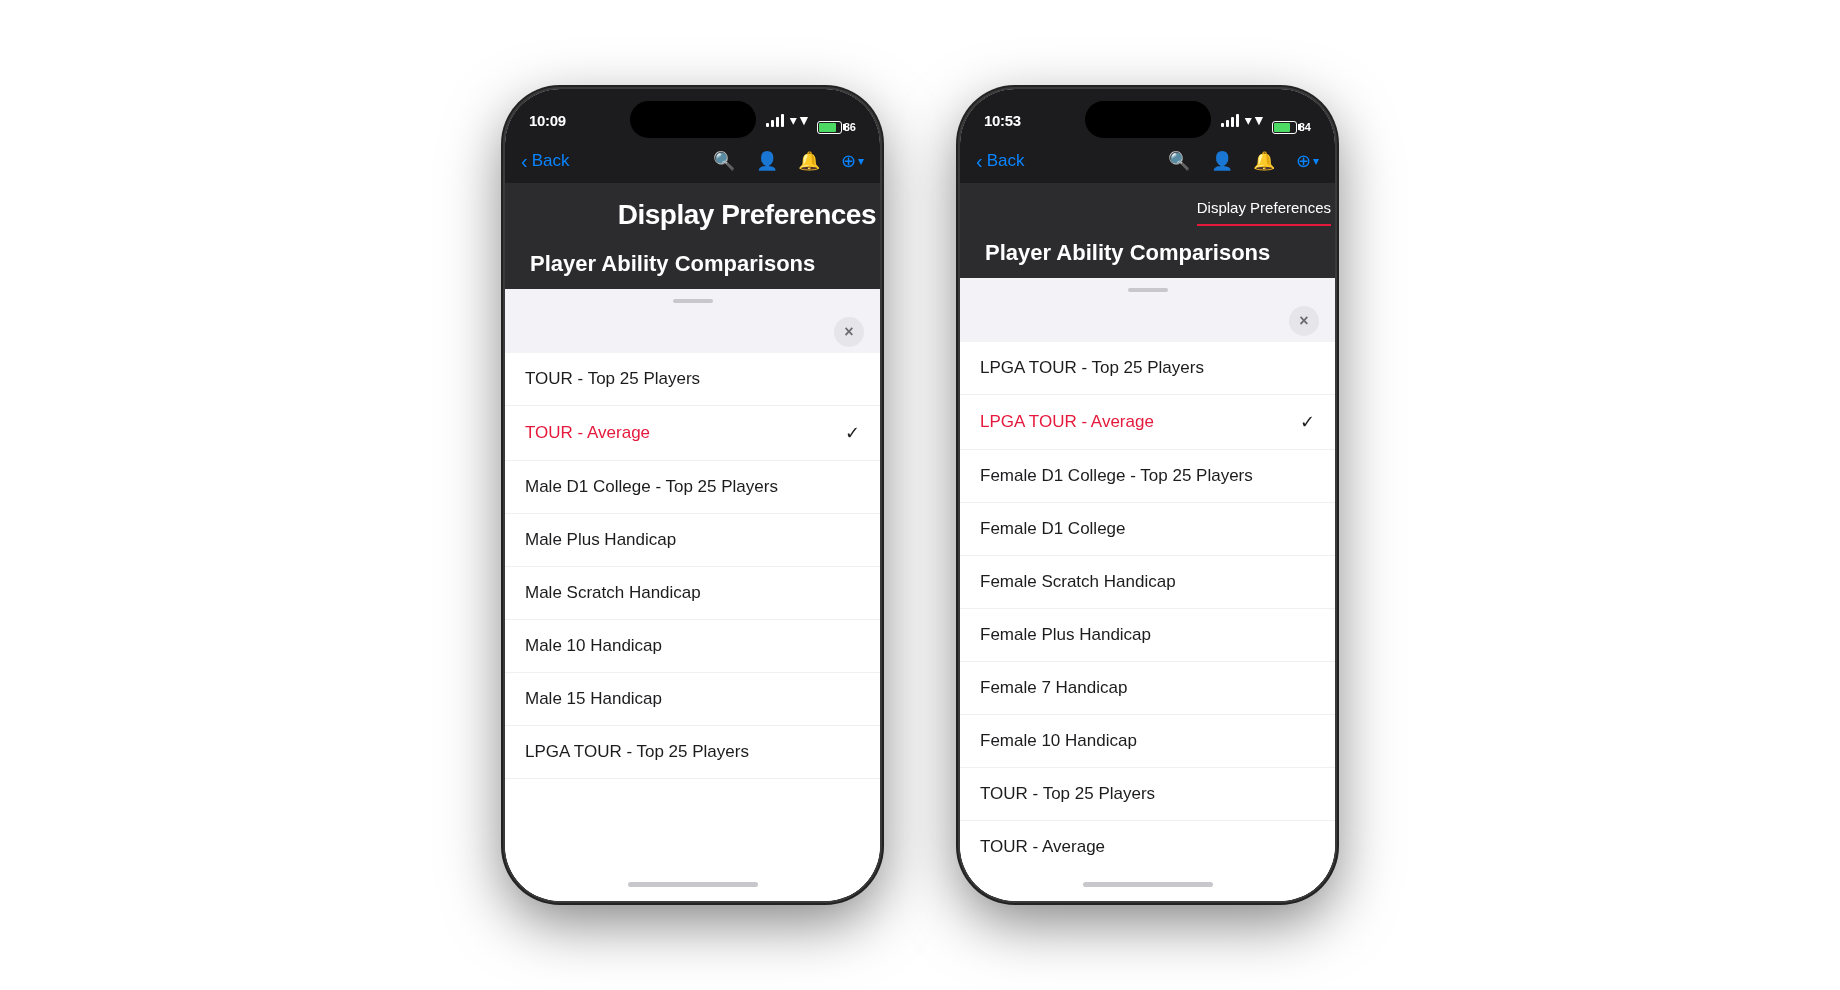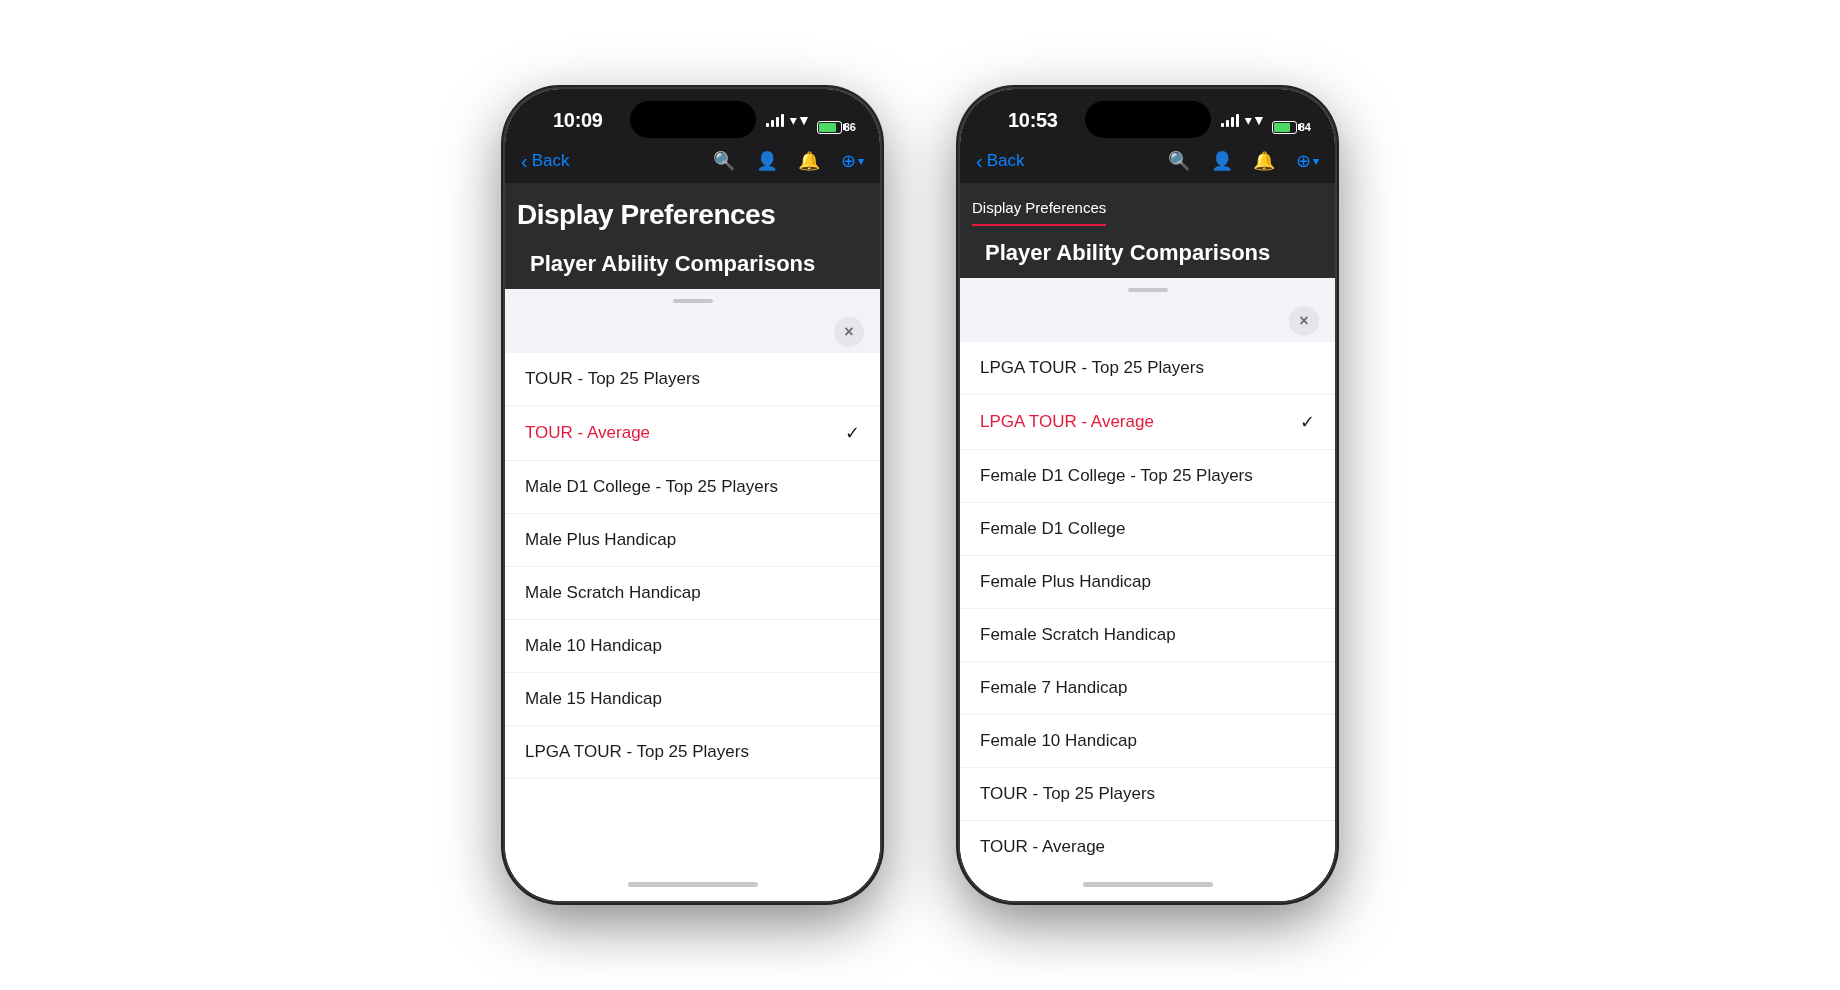--- a/index.html
+++ b/index.html
@@ -72,24 +72,23 @@
       background: #1c1c1e;
       display: flex;
       align-items: center;
       justify-content: space-between;
       padding: 12px 24px 0;
       flex-shrink: 0;
     }
 
     .status-time {
       color: white;
-      font-size: 20px;
+      font-size: 15px;
       font-weight: 600;
       letter-spacing: -0.3px;
-      margin-left: 24px;
     }
 
     .status-icons {
       display: flex;
       align-items: center;
       gap: 6px;
     }
 
     .signal-bars {
       display: flex;
@@ -198,22 +197,23 @@
       display: flex;
       align-items: center;
       gap: 2px;
       color: #0a84ff;
       font-size: 18px;
     }
 
     
     .page-header {
       background: #2c2c2e;
-      padding: 16px 12px 16px;
-      flex-shrink: 0;
+      padding: 16px 4px 16px;
+      flex-shrink: 0;
+      text-align: right;
     }
 
     .page-header-title {
       color: white;
       font-size: 28px;
       font-weight: 700;
       letter-spacing: -0.5px;
     }
 
     .tab-bar {
@@ -505,24 +505,24 @@
             <span class="sheet-item-text selected">LPGA TOUR - Average</span>
             <span class="check-icon">✓</span>
           </div>
           <div class="sheet-item">
             <span class="sheet-item-text">Female D1 College - Top 25 Players</span>
           </div>
           <div class="sheet-item">
             <span class="sheet-item-text">Female D1 College</span>
           </div>
           <div class="sheet-item">
+            <span class="sheet-item-text">Female Scratch Handicap</span>
+          </div>
+          <div class="sheet-item">
             <span class="sheet-item-text">Female Plus Handicap</span>
-          </div>
-          <div class="sheet-item">
-            <span class="sheet-item-text">Female Scratch Handicap</span>
           </div>
           <div class="sheet-item">
             <span class="sheet-item-text">Female 7 Handicap</span>
           </div>
           <div class="sheet-item">
             <span class="sheet-item-text">Female 10 Handicap</span>
           </div>
           <div class="sheet-item">
             <span class="sheet-item-text">TOUR - Top 25 Players</span>
           </div>

